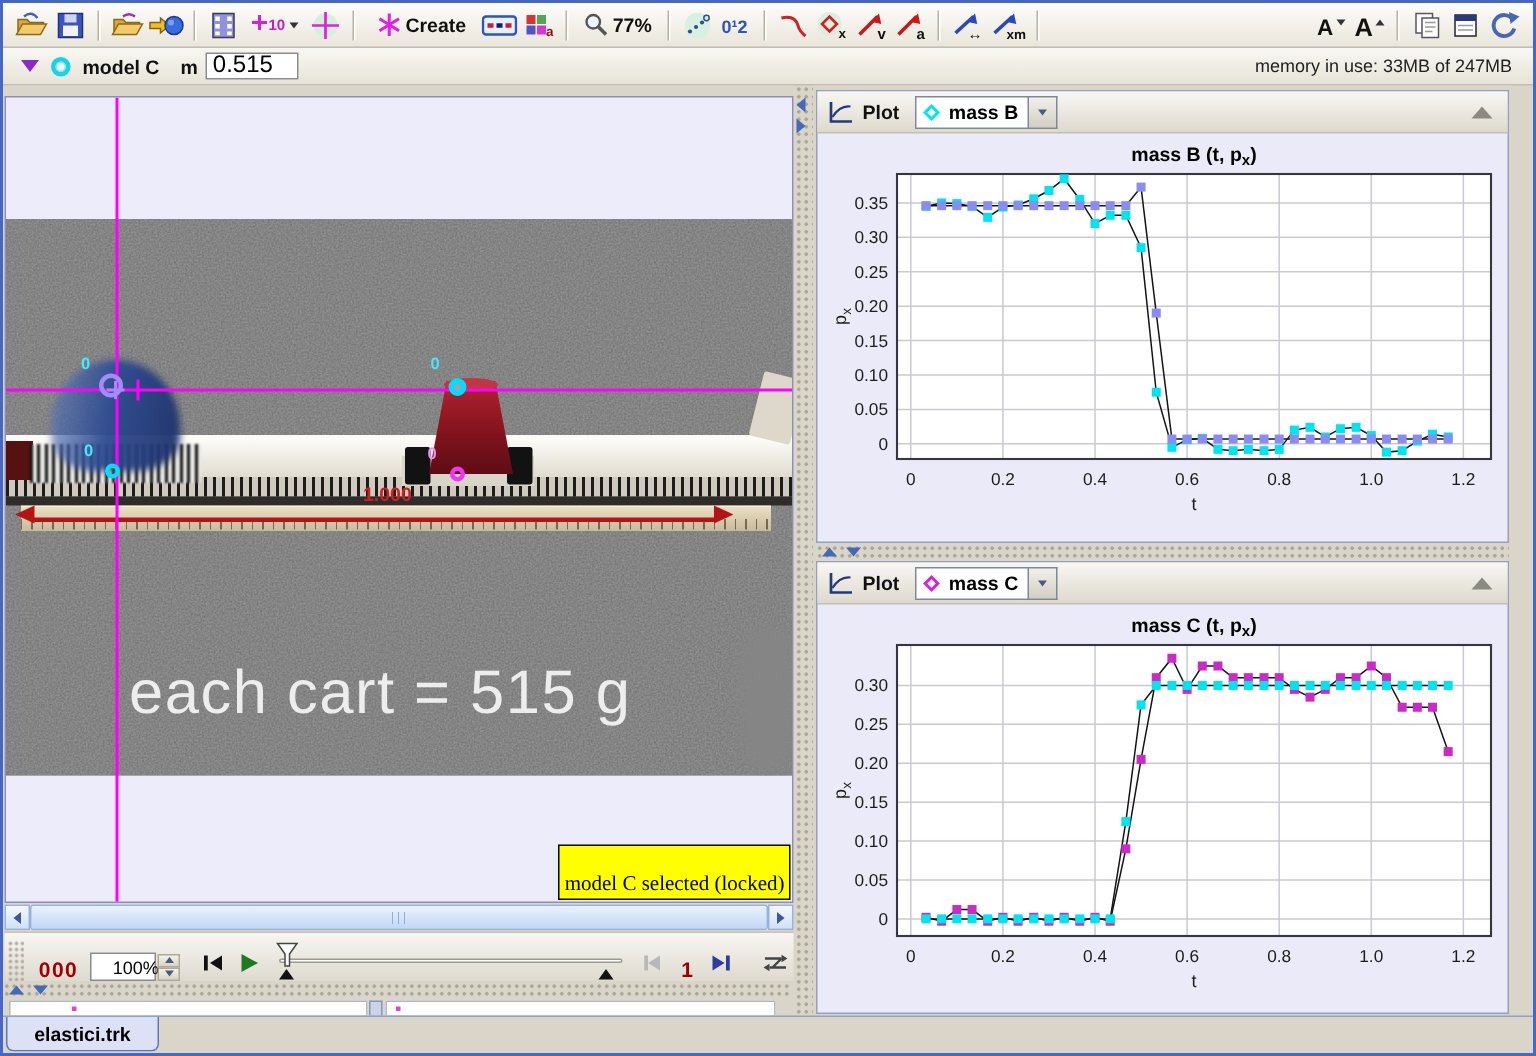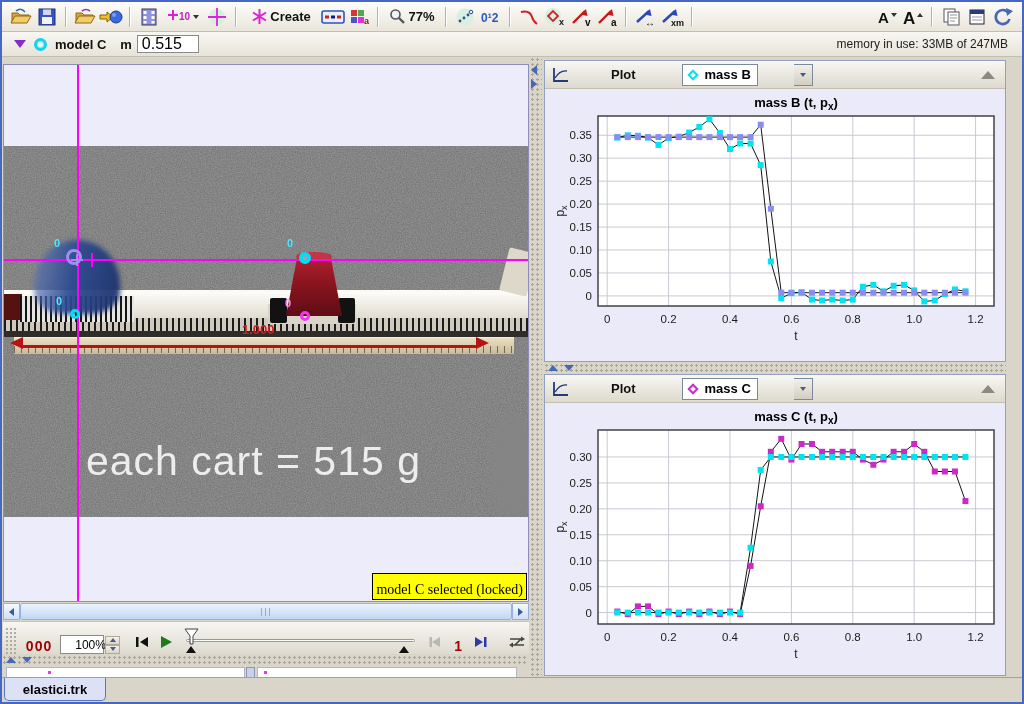--- a/index.html
+++ b/index.html
@@ -78,21 +78,21 @@
   .mk-bmodel { left:62px; top:184px; width:16px; height:16px; border:3px solid #a18cf8; }
   .mk-bmodel::before { content:""; position:absolute; left:7px; top:2px; width:2px; height:12px; background:#a18cf8; }
   .mk-bmodel::after  { content:""; position:absolute; left:2px; top:7px; width:12px; height:2px; background:#a18cf8; }
   .mk-bvideo { left:66px; top:244px; width:10px; height:10px; border:3px solid #00dff5; }
   .mk-cmodel { left:295px; top:187px; width:12px; height:12px; border:4px solid #00dff5; background:rgba(180,250,255,.5); }
   .mk-cvideo { left:296px; top:246px; width:10px; height:10px; border:3px solid #f335f3; }
   .mklabel { position:absolute; font-size:11px; font-weight:bold; color:#45e9ff; }
   .mklabel.magenta { color:#f58cf5; }
 
   .status { position:absolute; right:1px; bottom:1px; background:#ffff00; border:1px solid #000;
-            font-family:"Liberation Serif", serif; font-size:14px; padding:8px 3px 1px 3px; color:#000; }
+            font-family:"Liberation Serif", serif; font-size:14px; padding:18px 3px 1px 3px; color:#000; }
 
   
   .hscroll { position:absolute; left:1px; top:546px; width:526px; height:17px; background:#f2f2ee;
              display:flex; }
   .sbtn { width:17px; height:17px; border:1px solid #9ab0dc; background:linear-gradient(#f5f9fe,#cfe0f6);
           display:flex; align-items:center; justify-content:center; flex:none; }
   .tri-l { width:0; height:0; border-top:4px solid transparent; border-bottom:4px solid transparent; border-right:5px solid #3a5a9c; }
   .tri-r { width:0; height:0; border-top:4px solid transparent; border-bottom:4px solid transparent; border-left:5px solid #3a5a9c; }
   .sthumb { flex:1; border:1px solid #96b2e2; border-radius:2px; background:linear-gradient(#eaf2fd,#c3d7f3); position:relative; }
   .sthumb::after { content:""; position:absolute; left:50%; top:4px; margin-left:-5px; width:9px; height:8px;
@@ -134,21 +134,21 @@
 
   .vsplit { position:absolute; left:528px; top:55px; width:12px; height:620px; }
   .vsplit-tris { position:absolute; left:1px; top:8px; }
   .tri-sl { width:0; height:0; border-top:5px solid transparent; border-bottom:5px solid transparent; border-right:6px solid #4668b8; margin-bottom:4px; }
   .tri-sr { width:0; height:0; border-top:5px solid transparent; border-bottom:5px solid transparent; border-left:6px solid #4668b8; }
 
   
   .rightpane { position:absolute; left:540px; top:55px; width:466px; height:620px; background:#d9d5c9; }
   .plotpanel { position:absolute; left:2px; width:462px; border:1px solid #94a0c0; background:#eaeaf8; }
   .phead { height:28px; background:linear-gradient(#f8f7f3,#ddd9cd); border-bottom:1px solid #c2beb2;
-           display:flex; align-items:center; padding:0 6px;gap:36px; }
+           display:flex; align-items:center; padding:0 6px; }
   .phead .tlabel { margin:0 10px 0 6px; }
   .combo { display:flex; align-items:center; height:22px; border:1px solid #7a8a9c; background:#fff; padding:0 6px; }
   .combo-diamond { width:8px; height:8px; border:2px solid; transform:rotate(45deg); margin-right:8px; background:#fff; }
   .combo-label { font-weight:bold; font-size:13px; }
   .combo-arrow { width:19px; height:22px; border:1px solid #7a8a9c; border-left:none;
                  background:linear-gradient(#f2f0ea,#d2ceC2); display:flex; align-items:center; justify-content:center; }
   .collapse { margin-left:auto; margin-right:4px; width:0; height:0; border-left:7px solid transparent;
               border-right:7px solid transparent; border-bottom:8px solid #8a8a82; }
   .pchart { padding:3px 0 0 5px; }
 

